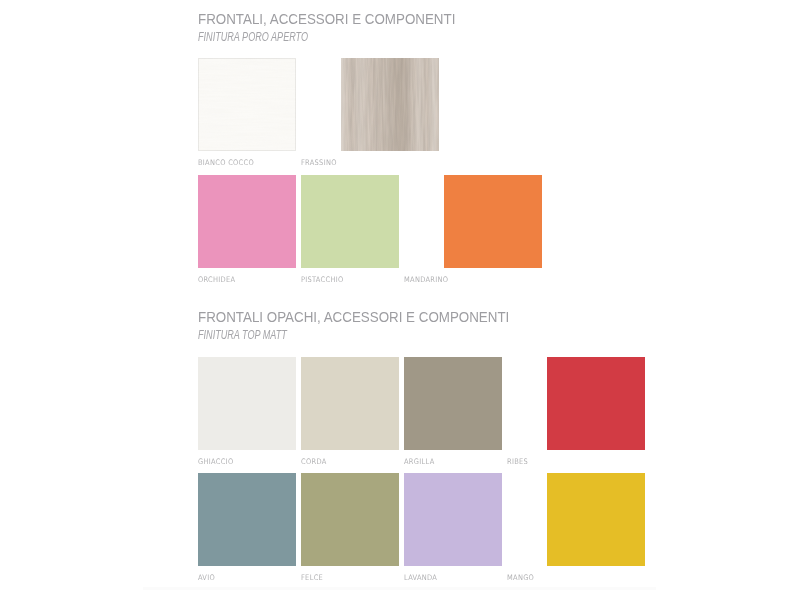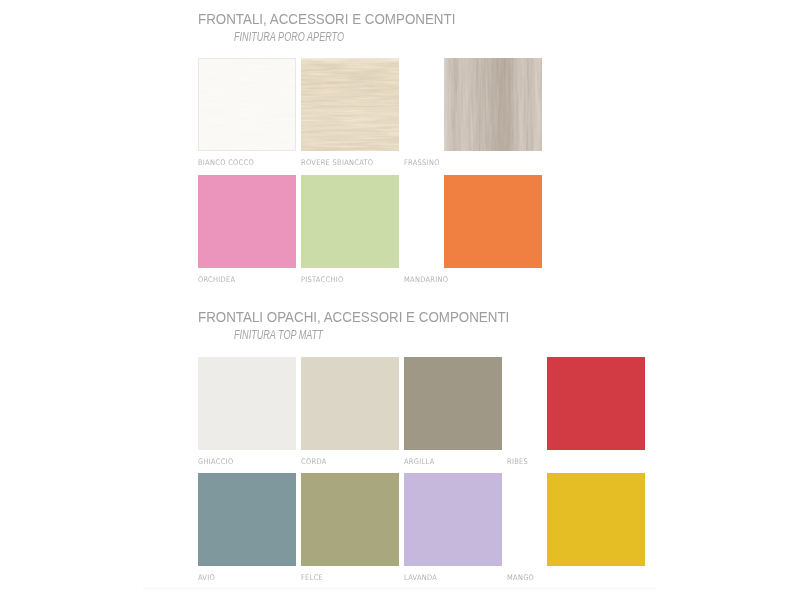--- a/index.html
+++ b/index.html
@@ -21,21 +21,21 @@
 
   .sec-title{font-family:"Liberation Sans",sans-serif;
      font-size:15.5px;line-height:15.5px;letter-spacing:0px;
      color:var(--title-color);font-weight:400;white-space:nowrap;
      display:block;transform:scaleX(0.862);transform-origin:0 0;}
   .sec-sub{font-family:"Liberation Sans",sans-serif;
      font-size:12px;line-height:12px;letter-spacing:0px;font-style:italic;
      color:var(--subtitle-color);white-space:nowrap;
      display:block;transform:translateY(-0.5px) scaleX(0.757);transform-origin:0 0;}
   .title-wrap{position:absolute;left:0;top:0;width:500px;height:16px;}
-  .sub-wrap{position:absolute;left:0;width:400px;height:11px;margin-left:36px;}
+  .sub-wrap{position:absolute;left:0;width:400px;height:11px;}
 
   .row{position:absolute;left:0;display:flex;border-radius:9px;}
   .cell{width:97.5px;margin-right:5.5px;}
   .cell:last-child{margin-right:0;padding-left:40px;}
   .sw{width:97.5px;height:93px;position:relative;overflow:hidden;}
   .lbl{position:absolute;left:0;top:101px;width:140px;height:8px;overflow:visible;}
   .lbl > span{font-family:"DejaVu Sans",sans-serif;font-stretch:condensed;
        font-size:7.6px;line-height:7.6px;letter-spacing:0.3px;color:var(--label-color);
        white-space:nowrap;display:block;transform:scaleX(0.975);transform-origin:0 0;}
   .cell{position:relative;}
@@ -116,33 +116,20 @@
             </svg>
             <svg class="tex-svg blend-screen">
               <rect width="98" height="93" filter="url(#fx-wood-horizontal-white-s)"></rect>
             </svg>
           </div>
           <div class="lbl">
             <span>BIANCO COCCO</span>
           </div>
         </div>
         <div class="cell">
-          <div class="sw tex-wood-horizontal-beige" style="background: rgb(238, 224, 199);">
-            <svg class="tex-svg blend-multiply">
-              <rect width="98" height="93" filter="url(#fx-wood-horizontal-beige-m)"></rect>
-            </svg>
-            <svg class="tex-svg blend-screen">
-              <rect width="98" height="93" filter="url(#fx-wood-horizontal-beige-s)"></rect>
-            </svg>
-          </div>
-          <div class="lbl">
-            <span>ROVERE SBIANCATO</span>
-          </div>
-        </div>
-        <div class="cell">
           <div class="sw tex-wood-vertical-taupe" style="background: rgb(211, 199, 188);">
             <svg class="tex-svg blend-multiply">
               <rect width="98" height="93" filter="url(#fx-wood-vertical-taupe-m)"></rect>
             </svg>
             <svg class="tex-svg blend-screen">
               <rect width="98" height="93" filter="url(#fx-wood-vertical-taupe-s)"></rect>
             </svg>
           </div>
           <div class="lbl">
             <span>FRASSINO</span>

